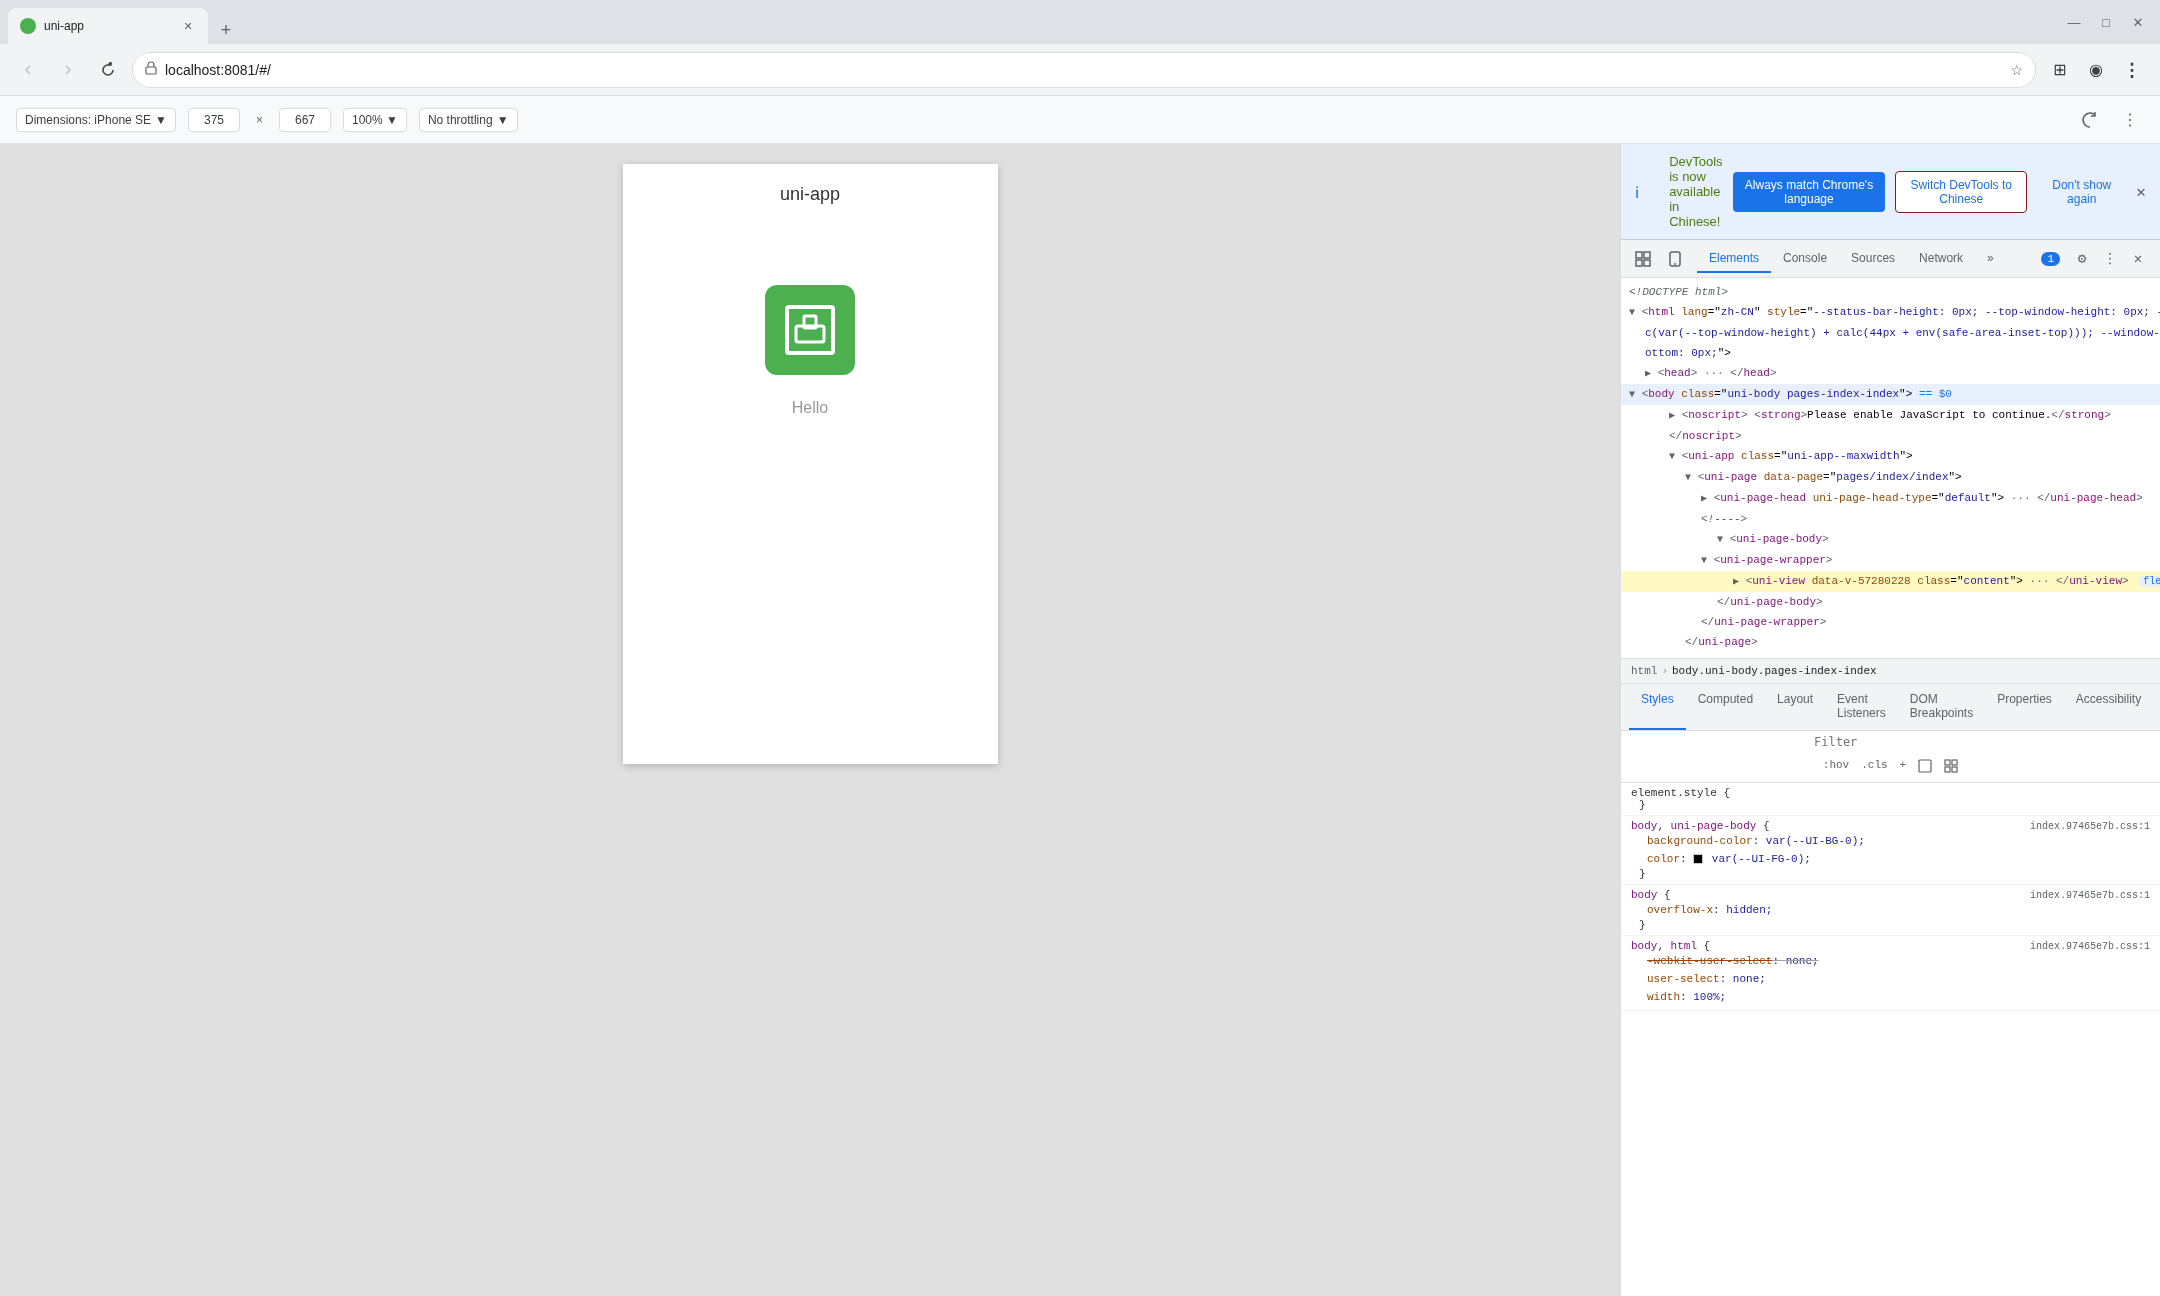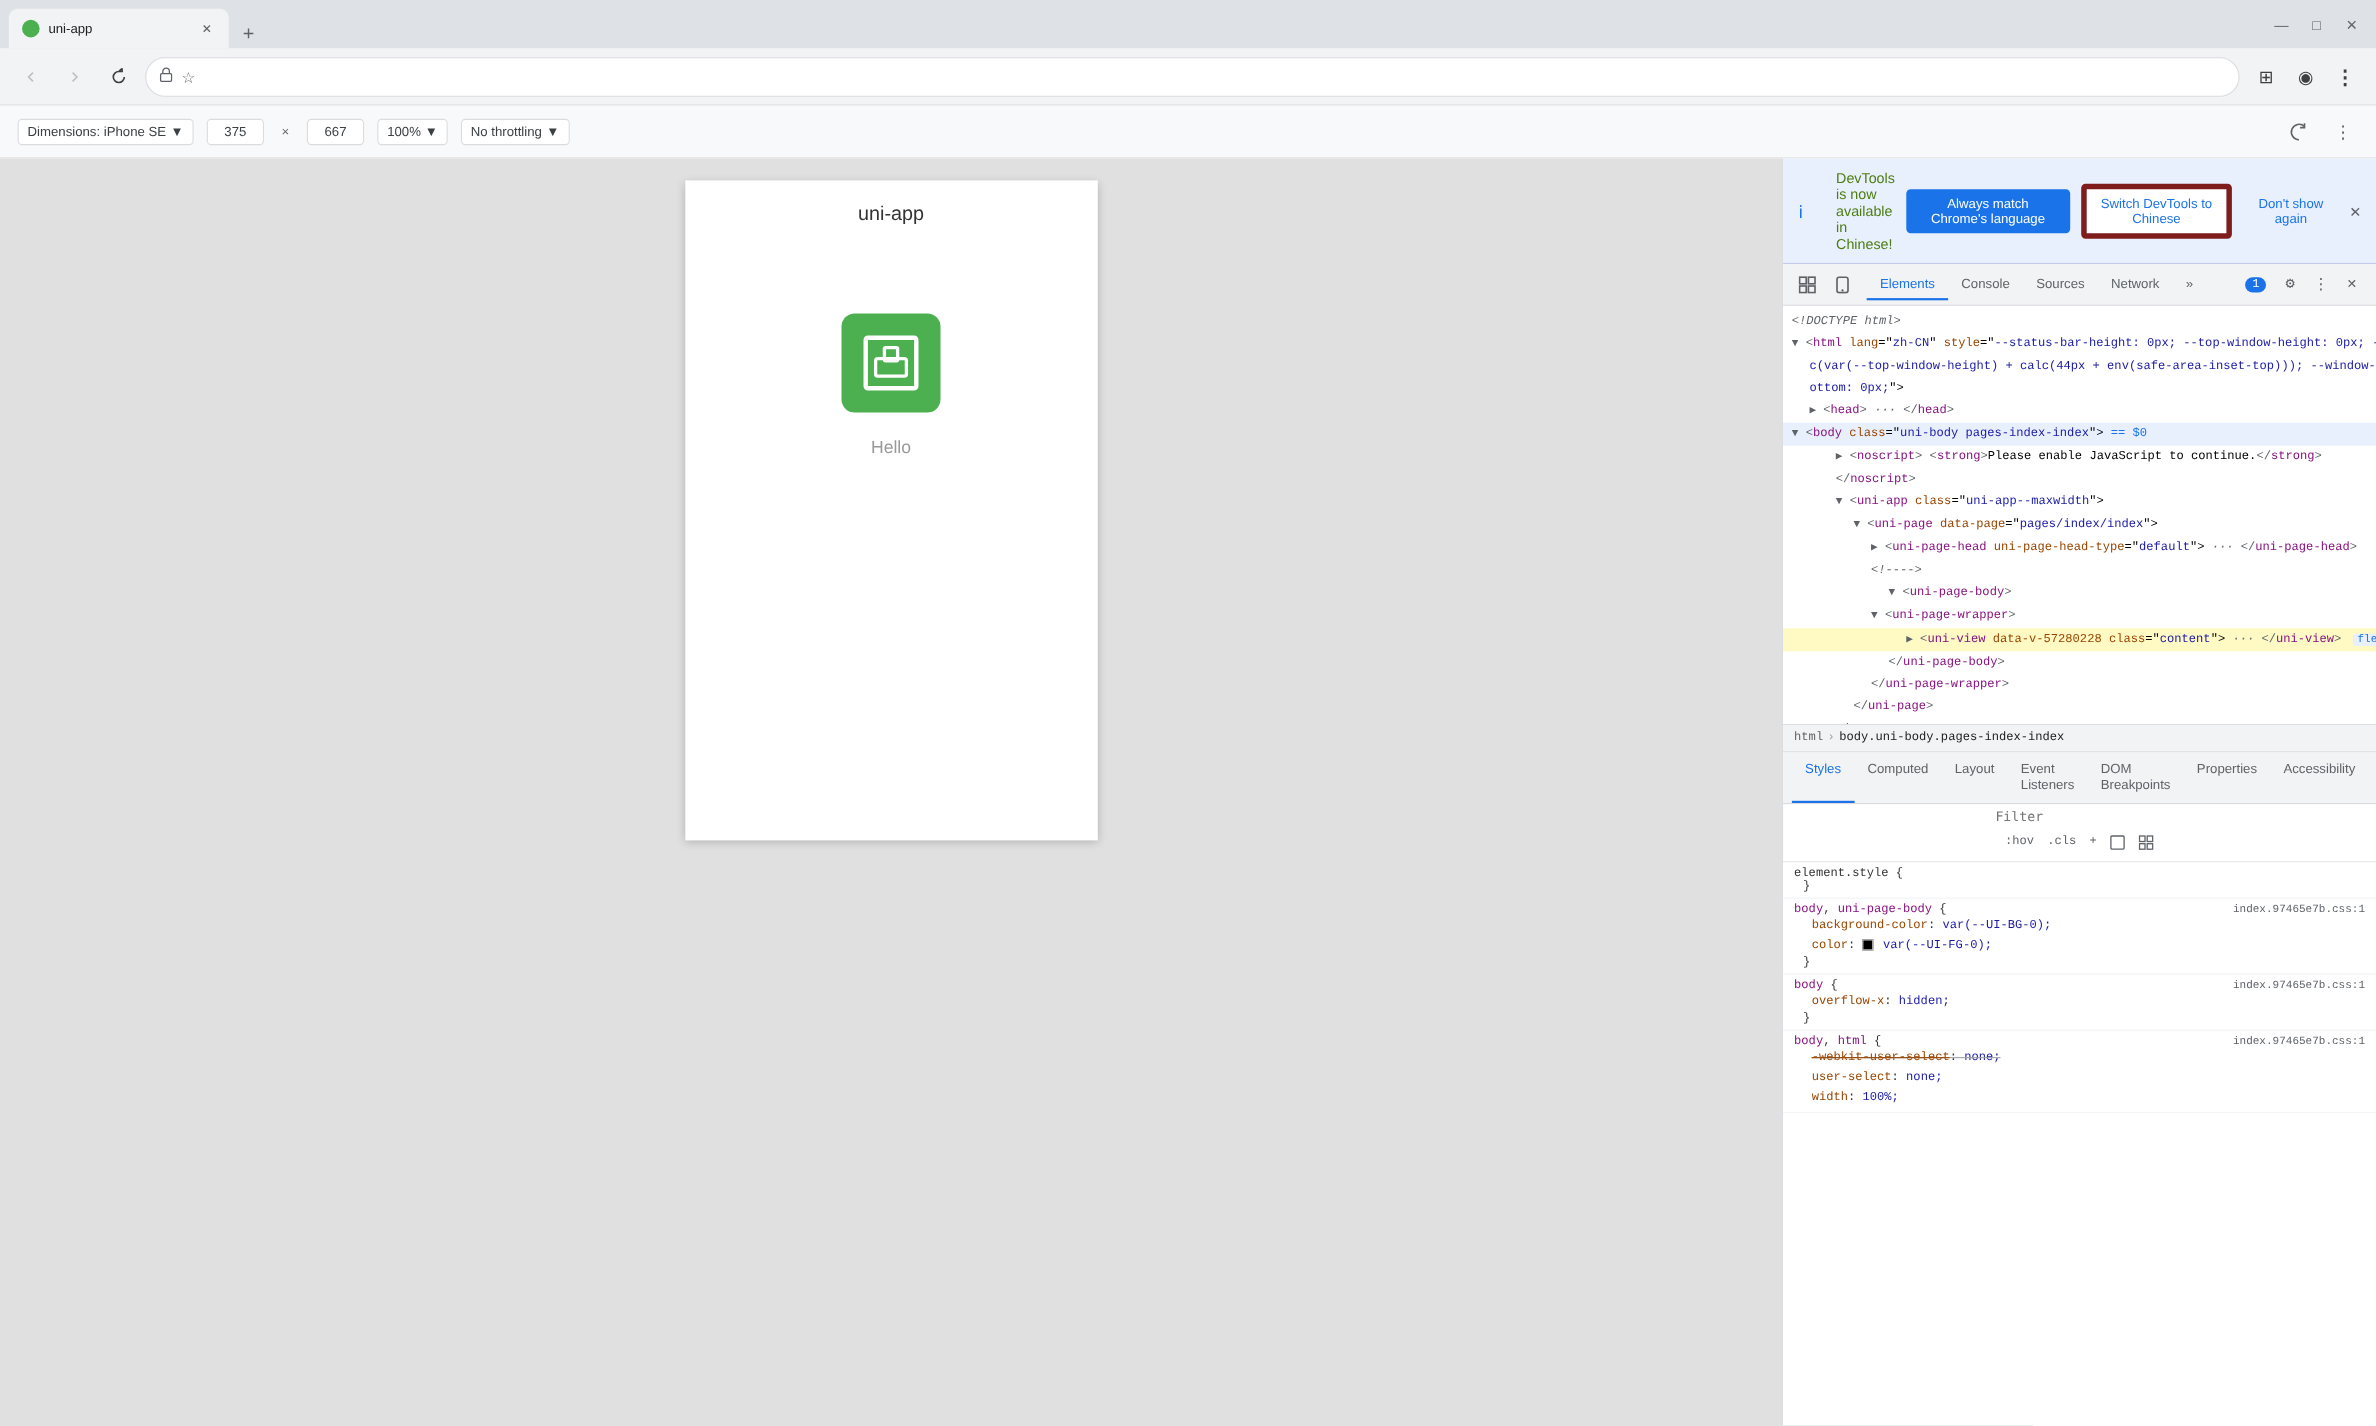--- a/index.html
+++ b/index.html
@@ -351,21 +351,21 @@
       border: none;
       border-radius: 4px;
       padding: 6px 12px;
       font-size: 12px;
       cursor: pointer;
     }
 
     .lang-btn.secondary {
       background: white;
       color: #1a73e8;
-      border: 5px solid #7f1d1d;
+      border: 1px solid #7f1d1d;
     }
 
     .lang-btn.text {
       background: transparent;
       color: #1a73e8;
       border: none;
       font-size: 12px;
     }
 
     .lang-close {
@@ -637,20 +637,21 @@
           <path d="M13 8A5 5 0 1 1 8 3l3-3v3h-3" stroke="#3c4043" stroke-width="1.5"></path>
         </svg>
     </div>
     <div class="address-bar">
       <span class="lock-icon">
         <svg width="12" height="14" viewBox="0 0 12 14" fill="none">
             <rect x="1" y="6" width="10" height="7" rx="1" stroke="#5f6368" stroke-width="1.2"></rect>
             <path d="M3 6V4a3 3 0 0 1 6 0v2" stroke="#5f6368" stroke-width="1.2"></path>
           </svg>
       </span>
+      <span class="address-text">localhost:8081/#/</span>
       <span style="color:#5f6368;font-size:14px;">☆</span>
     </div>
     <div class="toolbar-actions">
       <div class="nav-btn" style="font-size:16px;">⊞</div>
       <div class="nav-btn" style="font-size:16px;">◉</div>
       <div class="nav-btn" style="font-size:18px;font-weight:bold;">⋮</div>
     </div>
   </div>
 
   <div class="device-toolbar">

